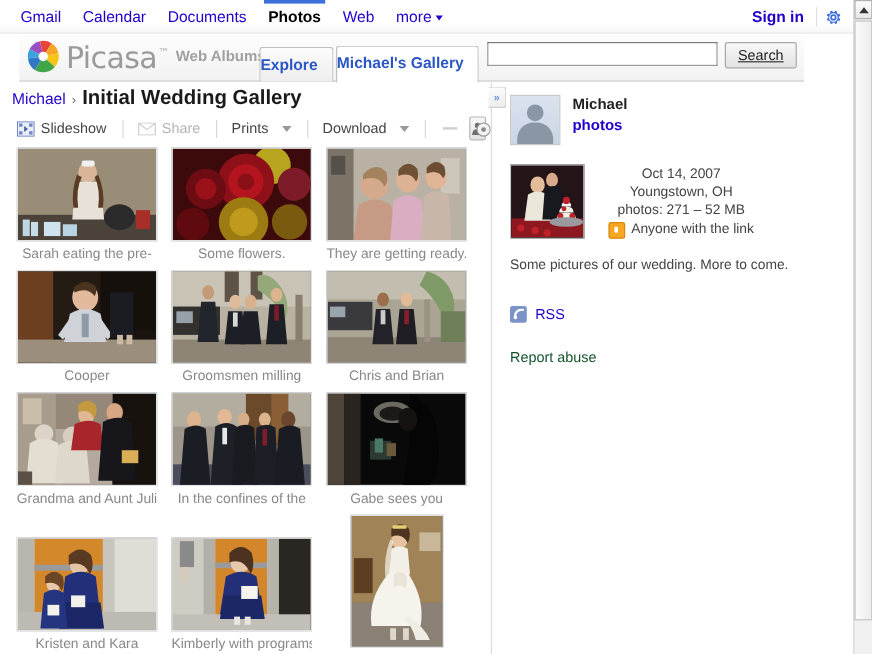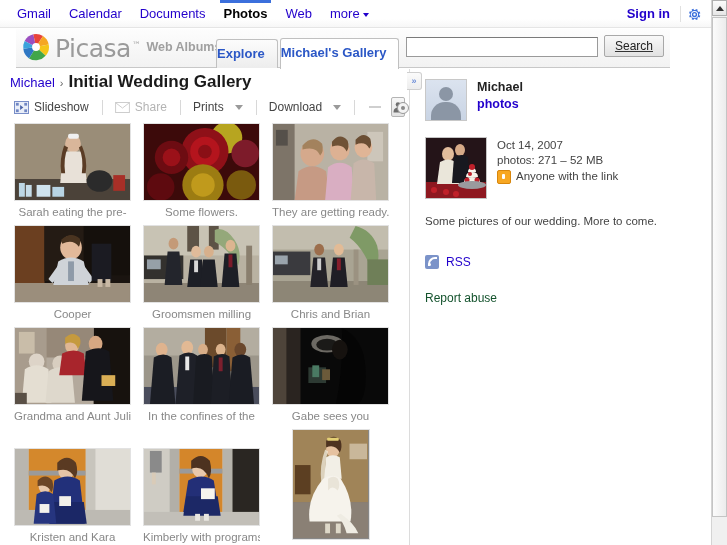--- a/index.html
+++ b/index.html
@@ -167,21 +167,21 @@
     background: #ffffff;
     color: #2b57c6;
     padding-bottom: 9px;
     margin-bottom: -1px;
     border-color: #c0c0c0;
   }
   .searchbox-wrap {
     position: absolute;
     right: 6px; top: 6px;
     display: flex;
-    align-items: flex-end;
+    align-items: flex-start;
     text-decoration: underline;
   }
   .search-input {
     width: 192px;
     height: 20px;
     border: 1px solid #9a9a9a;
     border-top-color: #7a7a7a;
     padding: 0 4px;
     font-size: 12px;
     font-family: "Liberation Sans", sans-serif;
@@ -434,22 +434,23 @@
   .owner-sub {
     font-size: 12.5px;
     font-weight: bold;
     color: #2200cc;
     cursor: pointer;
     line-height: 17px;
   }
 
   .album-row {
     display: flex;
-    gap: 10px;
+    gap: 20px;
     margin-top: 16px;
+    text-align: center;
   }
   .album-thumb {
     width: 60px; height: 60px;
     border: 1px solid #c4c4c4;
     flex: none;
     position: relative;
     overflow: hidden;
     cursor: pointer;
     background: #1c1012;
   }
@@ -997,20 +998,21 @@
             <circle cx="51" cy="42" r="2.5" fill="#c0202a"></circle>
             <circle cx="44" cy="36" r="2" fill="#c0202a"></circle>
             <ellipse cx="46" cy="47" rx="14" ry="4" fill="#9a9a9e"></ellipse>
             <circle cx="20" cy="54" r="3" fill="#c02029"></circle>
             <circle cx="30" cy="56" r="3" fill="#c02029"></circle>
             <circle cx="8" cy="52" r="3" fill="#c02029"></circle>
           </svg>
         </div>
         <div class="album-meta">
           <div>Oct 14, 2007</div>
+          <div>Youngstown, OH</div>
           <div>photos: 271 – 52 MB</div>
           <div class="lock-row">
             <span class="lock-icon"></span>
             <span>Anyone with the link</span>
           </div>
         </div>
       </div>
 
       <div class="album-desc">Some pictures of our wedding. More to come.</div>
 

